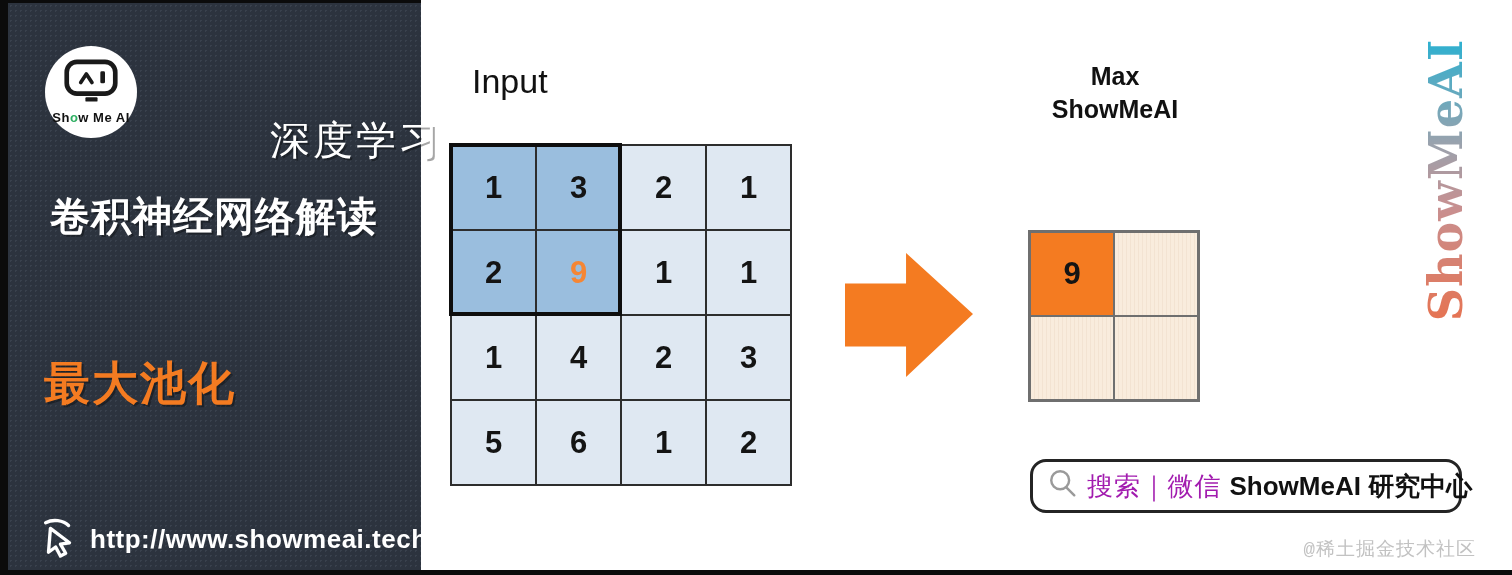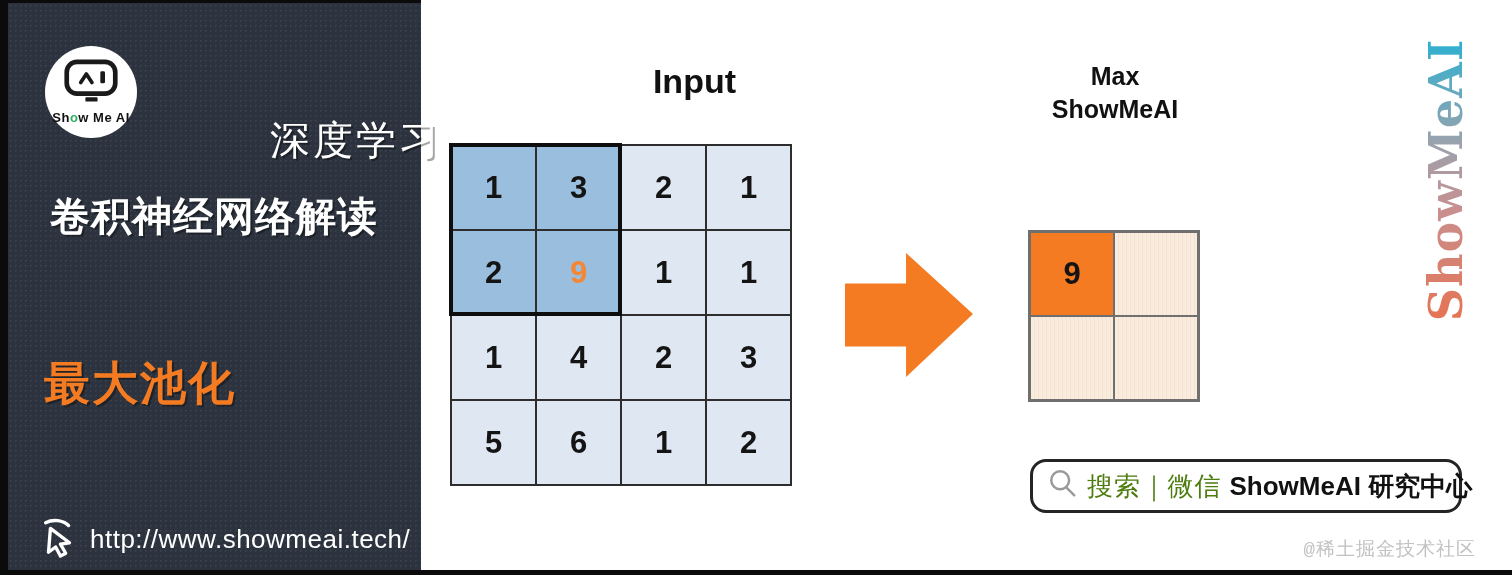--- a/index.html
+++ b/index.html
@@ -41,26 +41,26 @@
     margin-left:12px;
   }
   .side-topic {
     position:absolute; left:36px; top:350px;
     color:#f47b21; font-size:46px; font-weight:bold; letter-spacing:2px;
     text-shadow:2px 2px 0 rgba(0,0,0,0.35);
   }
   .side-url-row {
     position:absolute; left:30px; top:512px; display:flex; align-items:center; gap:10px;
   }
-  .side-url { color:#fff; font-size:26px; font-weight:normal; letter-spacing:0.5px; }
+  .side-url { color:#fff; font-size:26px; font-weight:bold; letter-spacing:0.5px; }
 
   
   .input-title {
-    position:absolute; left:496px; top:62px; width:240px; text-align:right;
-    color:#111; font-size:34px; font-weight:bold;
+    position:absolute; left:472px; top:62px; width:240px; text-align:left;
+    color:#111; font-size:34px; font-weight:normal;
   }
   .maxpool-title {
     position:absolute; left:1015px; top:60px; width:200px; text-align:center;
     color:#111; font-size:25px; font-weight:bold; line-height:1.3;
   }
 
   
   .input-grid {
     position:absolute; left:450px; top:144px; width:342px; height:342px;
     display:grid; grid-template-columns:repeat(4,1fr); grid-template-rows:repeat(4,1fr);
@@ -94,21 +94,21 @@
     font-size:31px; font-weight:bold; color:#141414;
   }
   .output-grid .cell.hl { background:#f47b21; }
 
   
   .search-pill {
     position:absolute; left:1030px; top:459px; width:432px; height:54px;
     border:3px solid #242424; border-radius:16px; background:#fff;
     display:flex; align-items:center; padding:0 14px; gap:8px;
   }
-  .search-prefix { color:#4d7c0f; font-size:26px; letter-spacing:1px; white-space:nowrap; }
+  .search-prefix { color:#a21caf; font-size:26px; letter-spacing:1px; white-space:nowrap; }
   .search-brand  { color:#111; font-size:26px; font-weight:bold; white-space:nowrap; }
 
   .watermark {
     position:absolute; right:36px; top:536px;
     color:#c2c2c2; font-size:19px; letter-spacing:1px;font-family:Liberation Mono, monospace;
   }
 
   
   .vertical-brand {
     position:absolute; left:1297px; top:152px; width:300px; height:56px;

